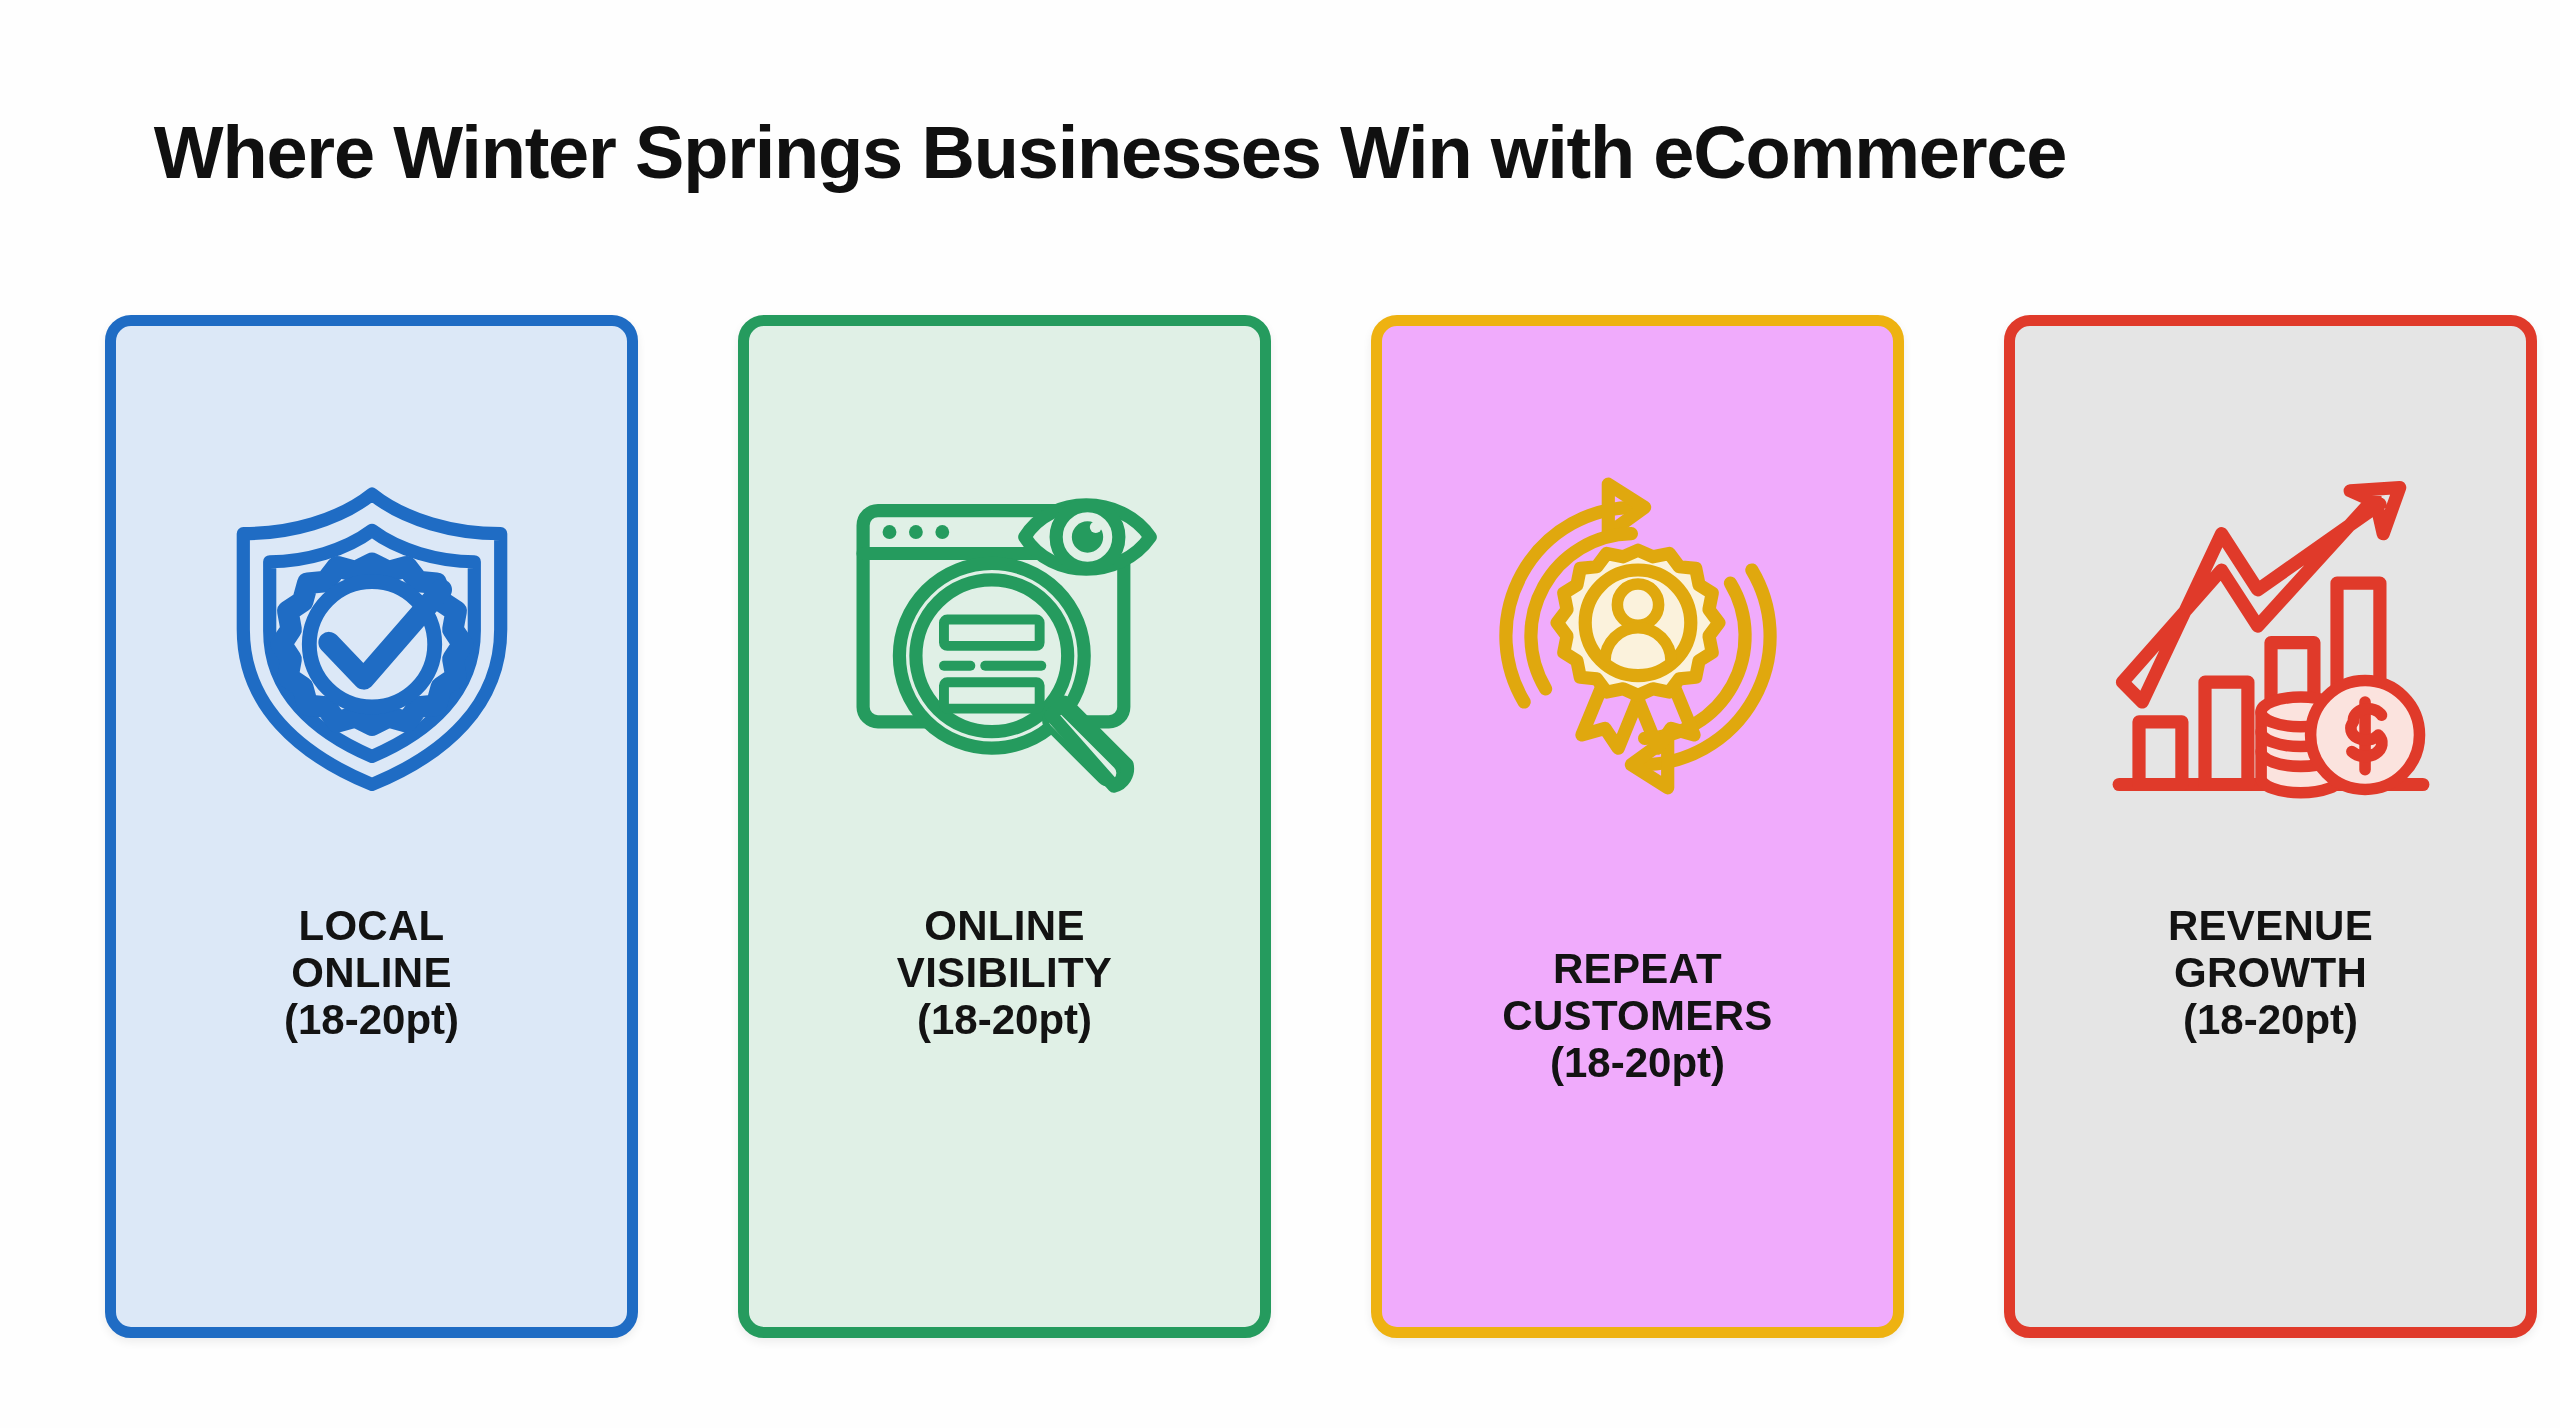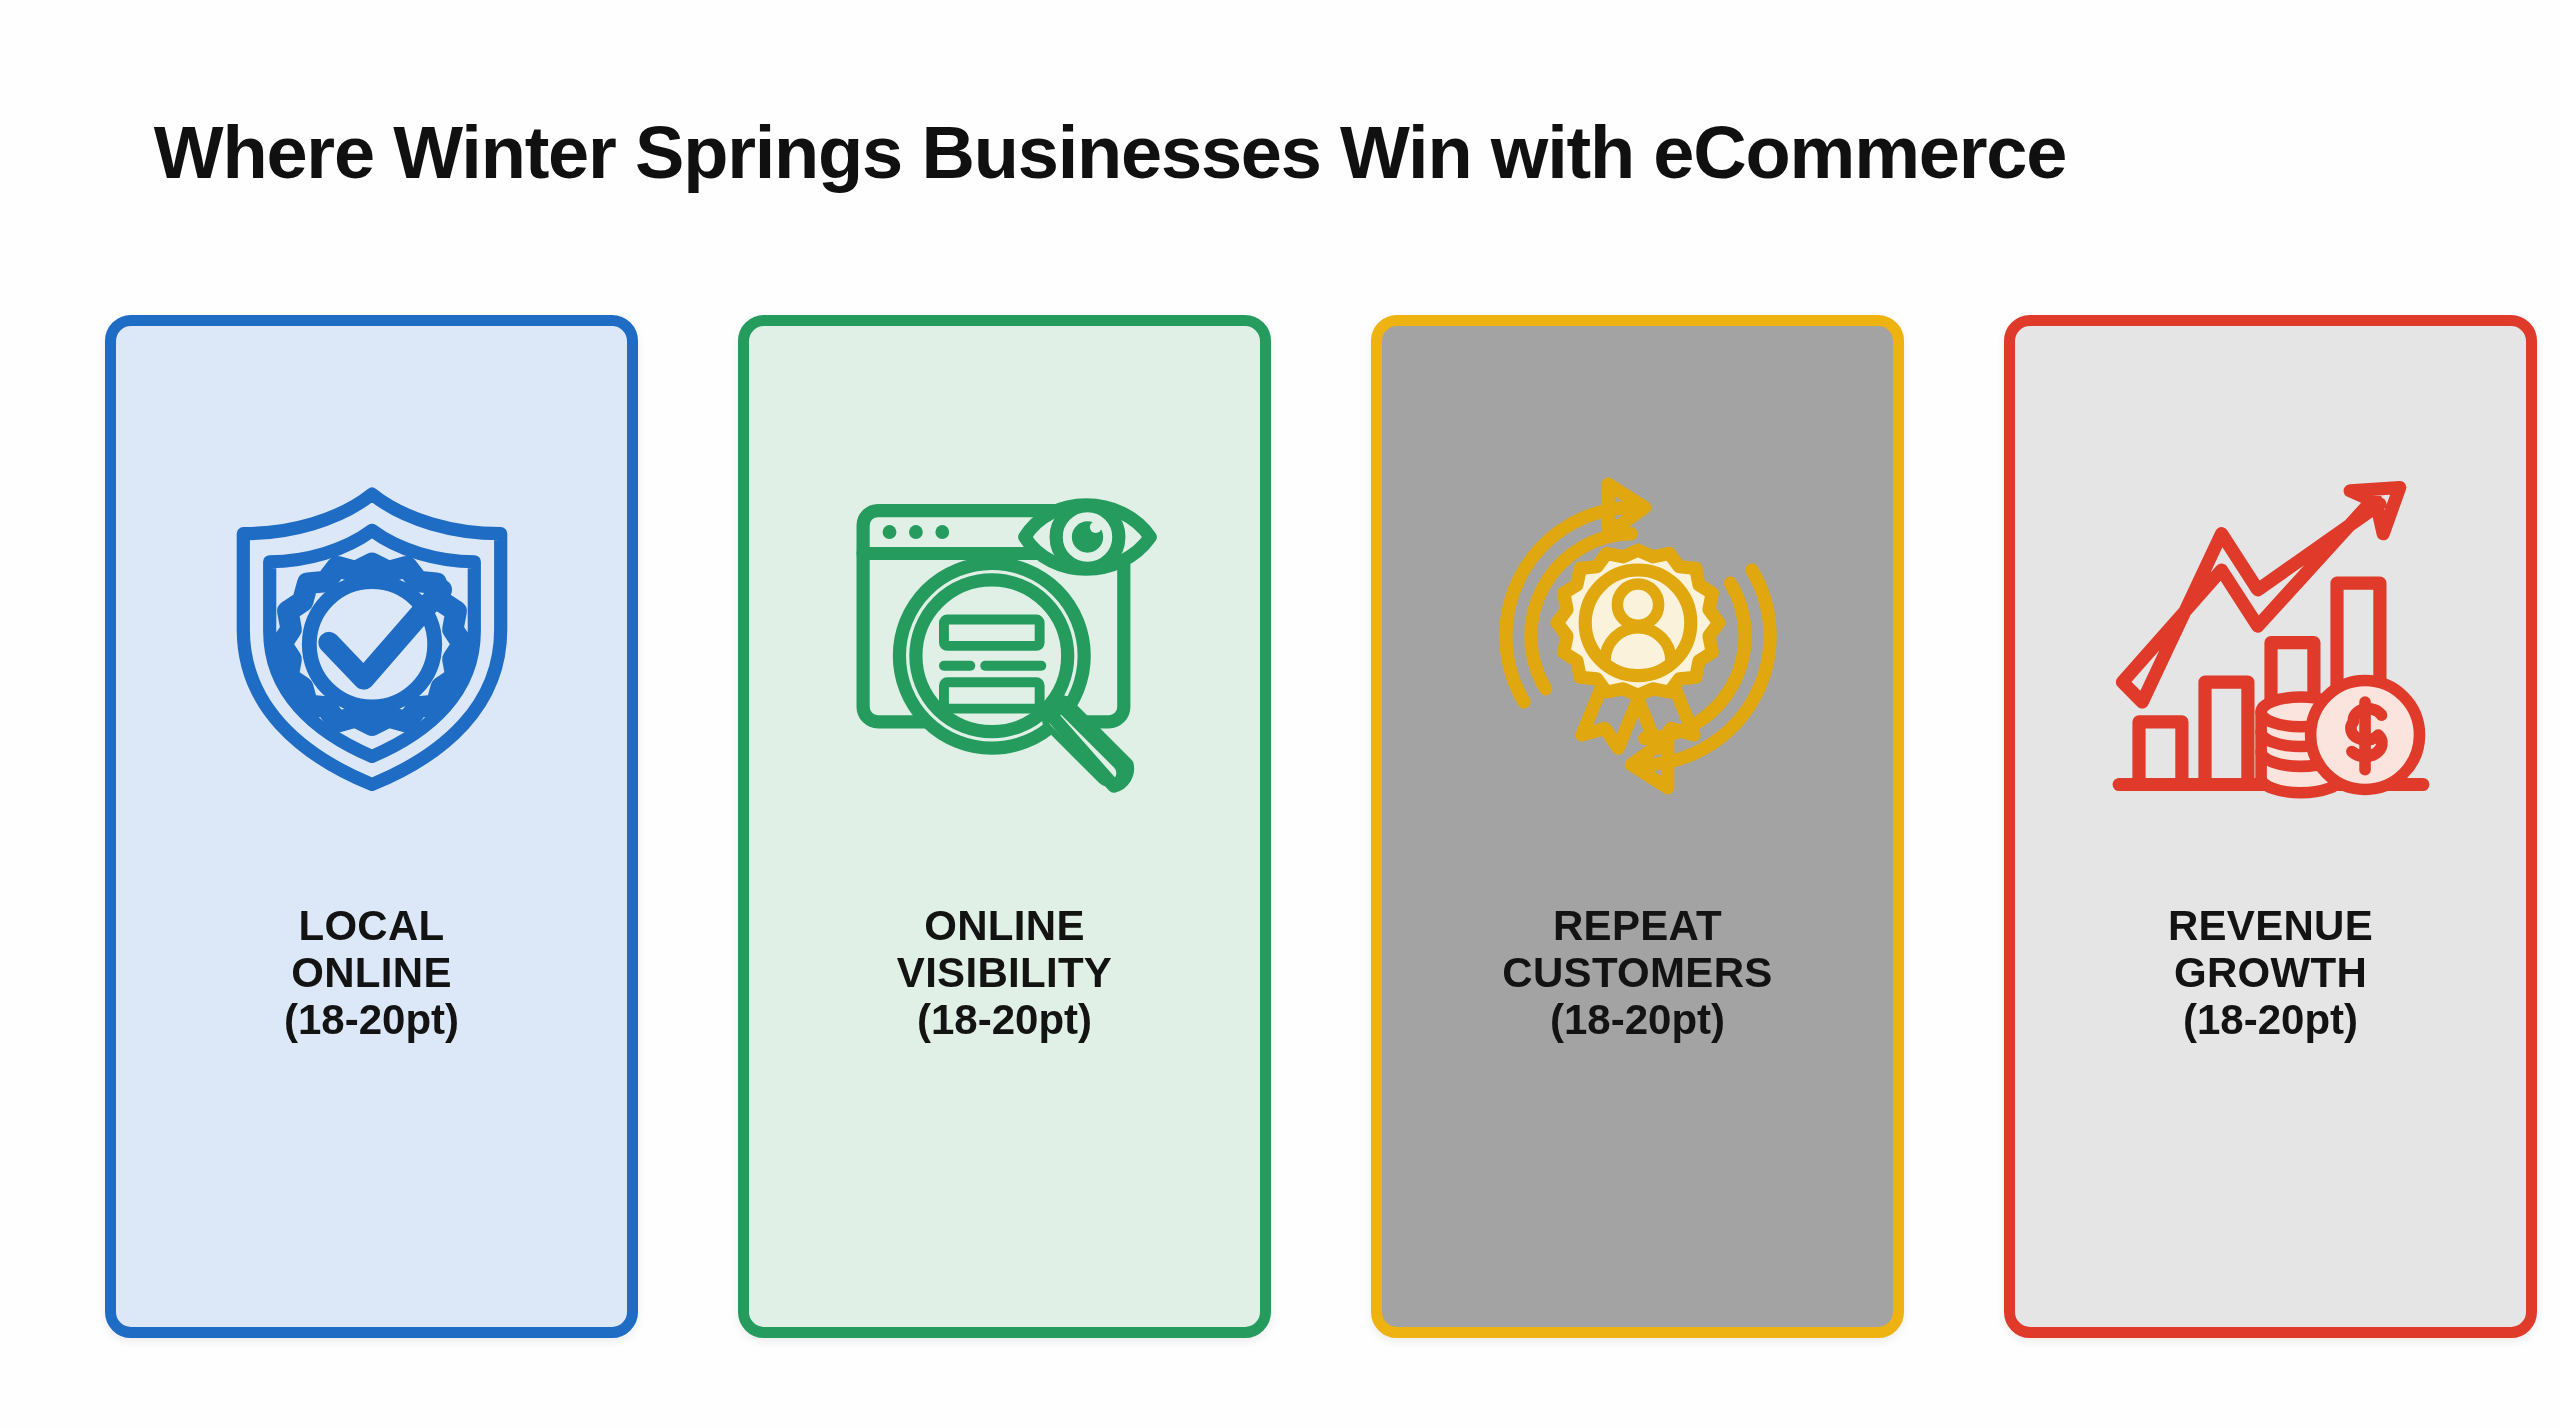--- a/index.html
+++ b/index.html
@@ -166,21 +166,21 @@
           </g>
         </svg>
       </div>
       <div class="card-label">
         <span class="line">ONLINE</span>
         <span class="line">VISIBILITY</span>
         <span class="size-note">(18-20pt)</span>
       </div>
     </div>
 
-    <div class="card" id="card-2" style="border-color: rgb(238, 178, 17); background: #a3a3a3; --cardbg: #fbf2dc;">
+    <div class="card" id="card-2" style="border-color: rgb(238, 178, 17); background: #f0abfc; gap: 43px; --cardbg: #fbf2dc;">
       <div class="icon-wrap">
         <svg viewBox="0 0 200 200" xmlns="http://www.w3.org/2000/svg" style="color: rgb(224, 168, 14);">
 
           <g class="stroke-ink" fill="none" stroke-width="8" stroke-linejoin="round" stroke-linecap="round" stroke="#e0a80e">
             <path d="M96 22 A 78 78 0 0 0 31 140"></path>
             <path d="M82 8 L104 22 L82 38 L82 28 L82 16 Z"></path>
             <path d="M104 178 A 78 78 0 0 0 169 60"></path>
             <path d="M118 192 L96 178 L118 162 L118 172 L118 184 Z"></path>
             <path d="M96 38 A 62 62 0 0 0 44 132"></path>
             <path d="M104 162 A 62 62 0 0 0 156 68"></path>

